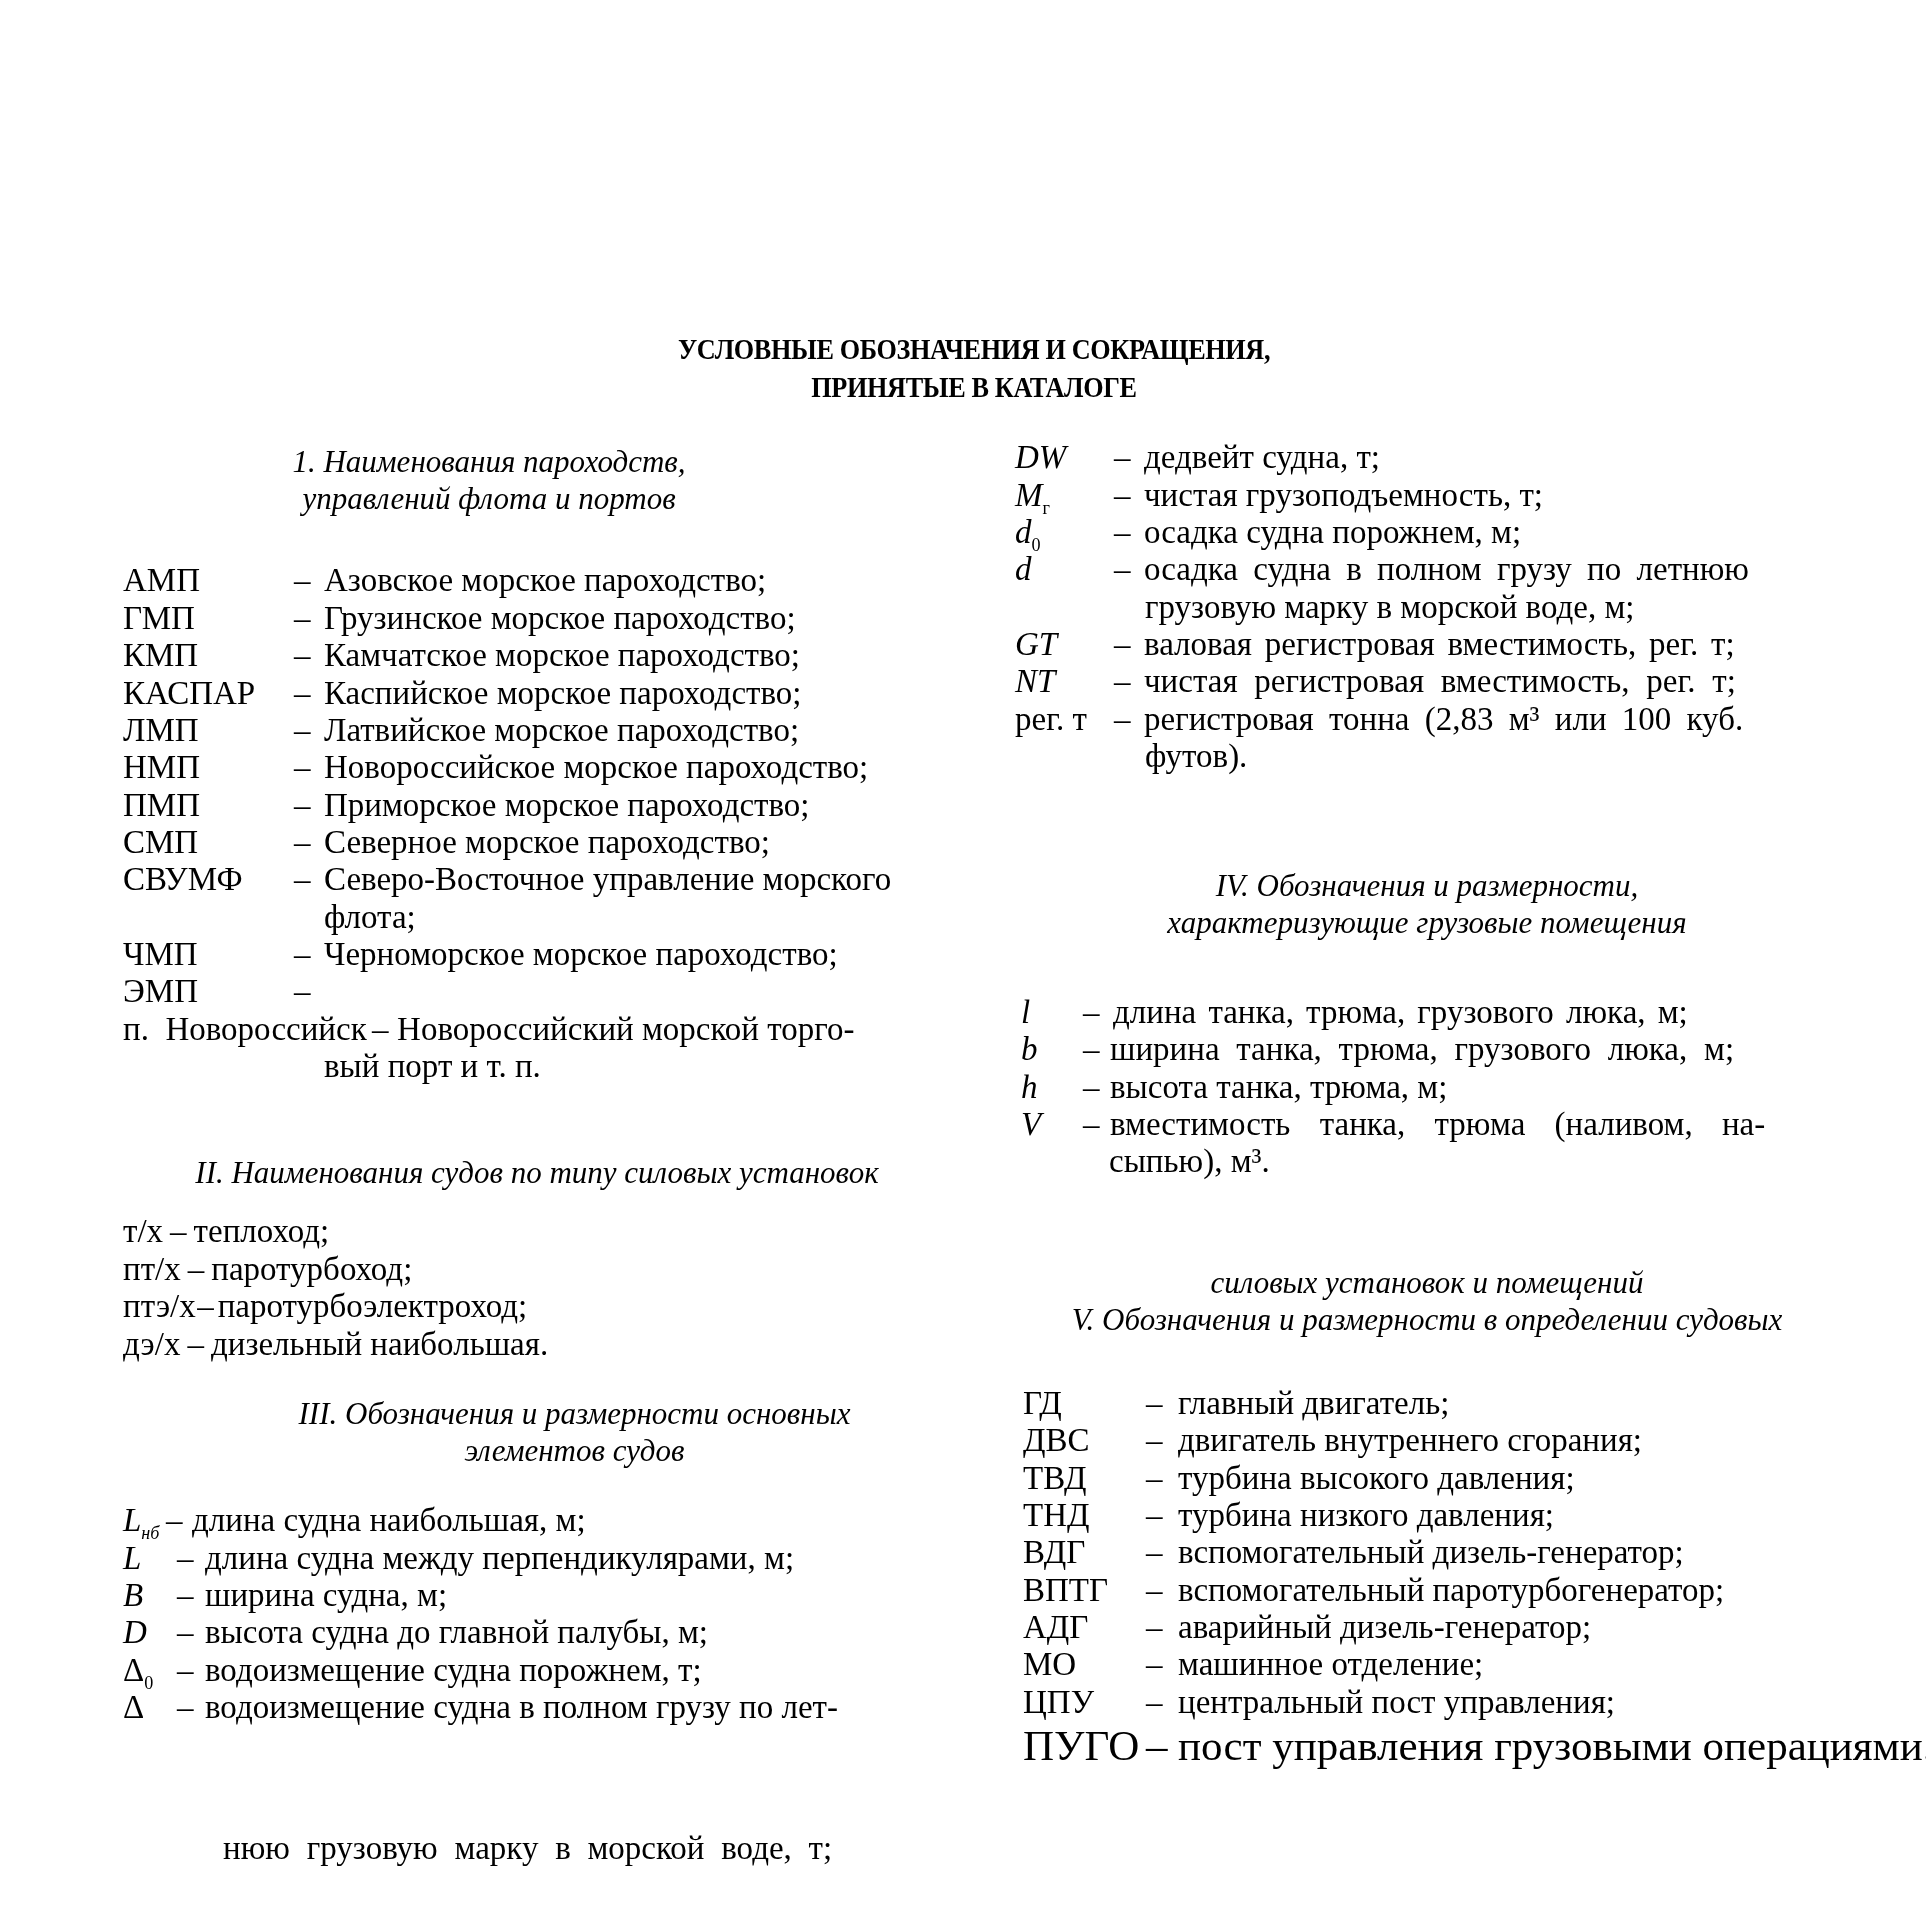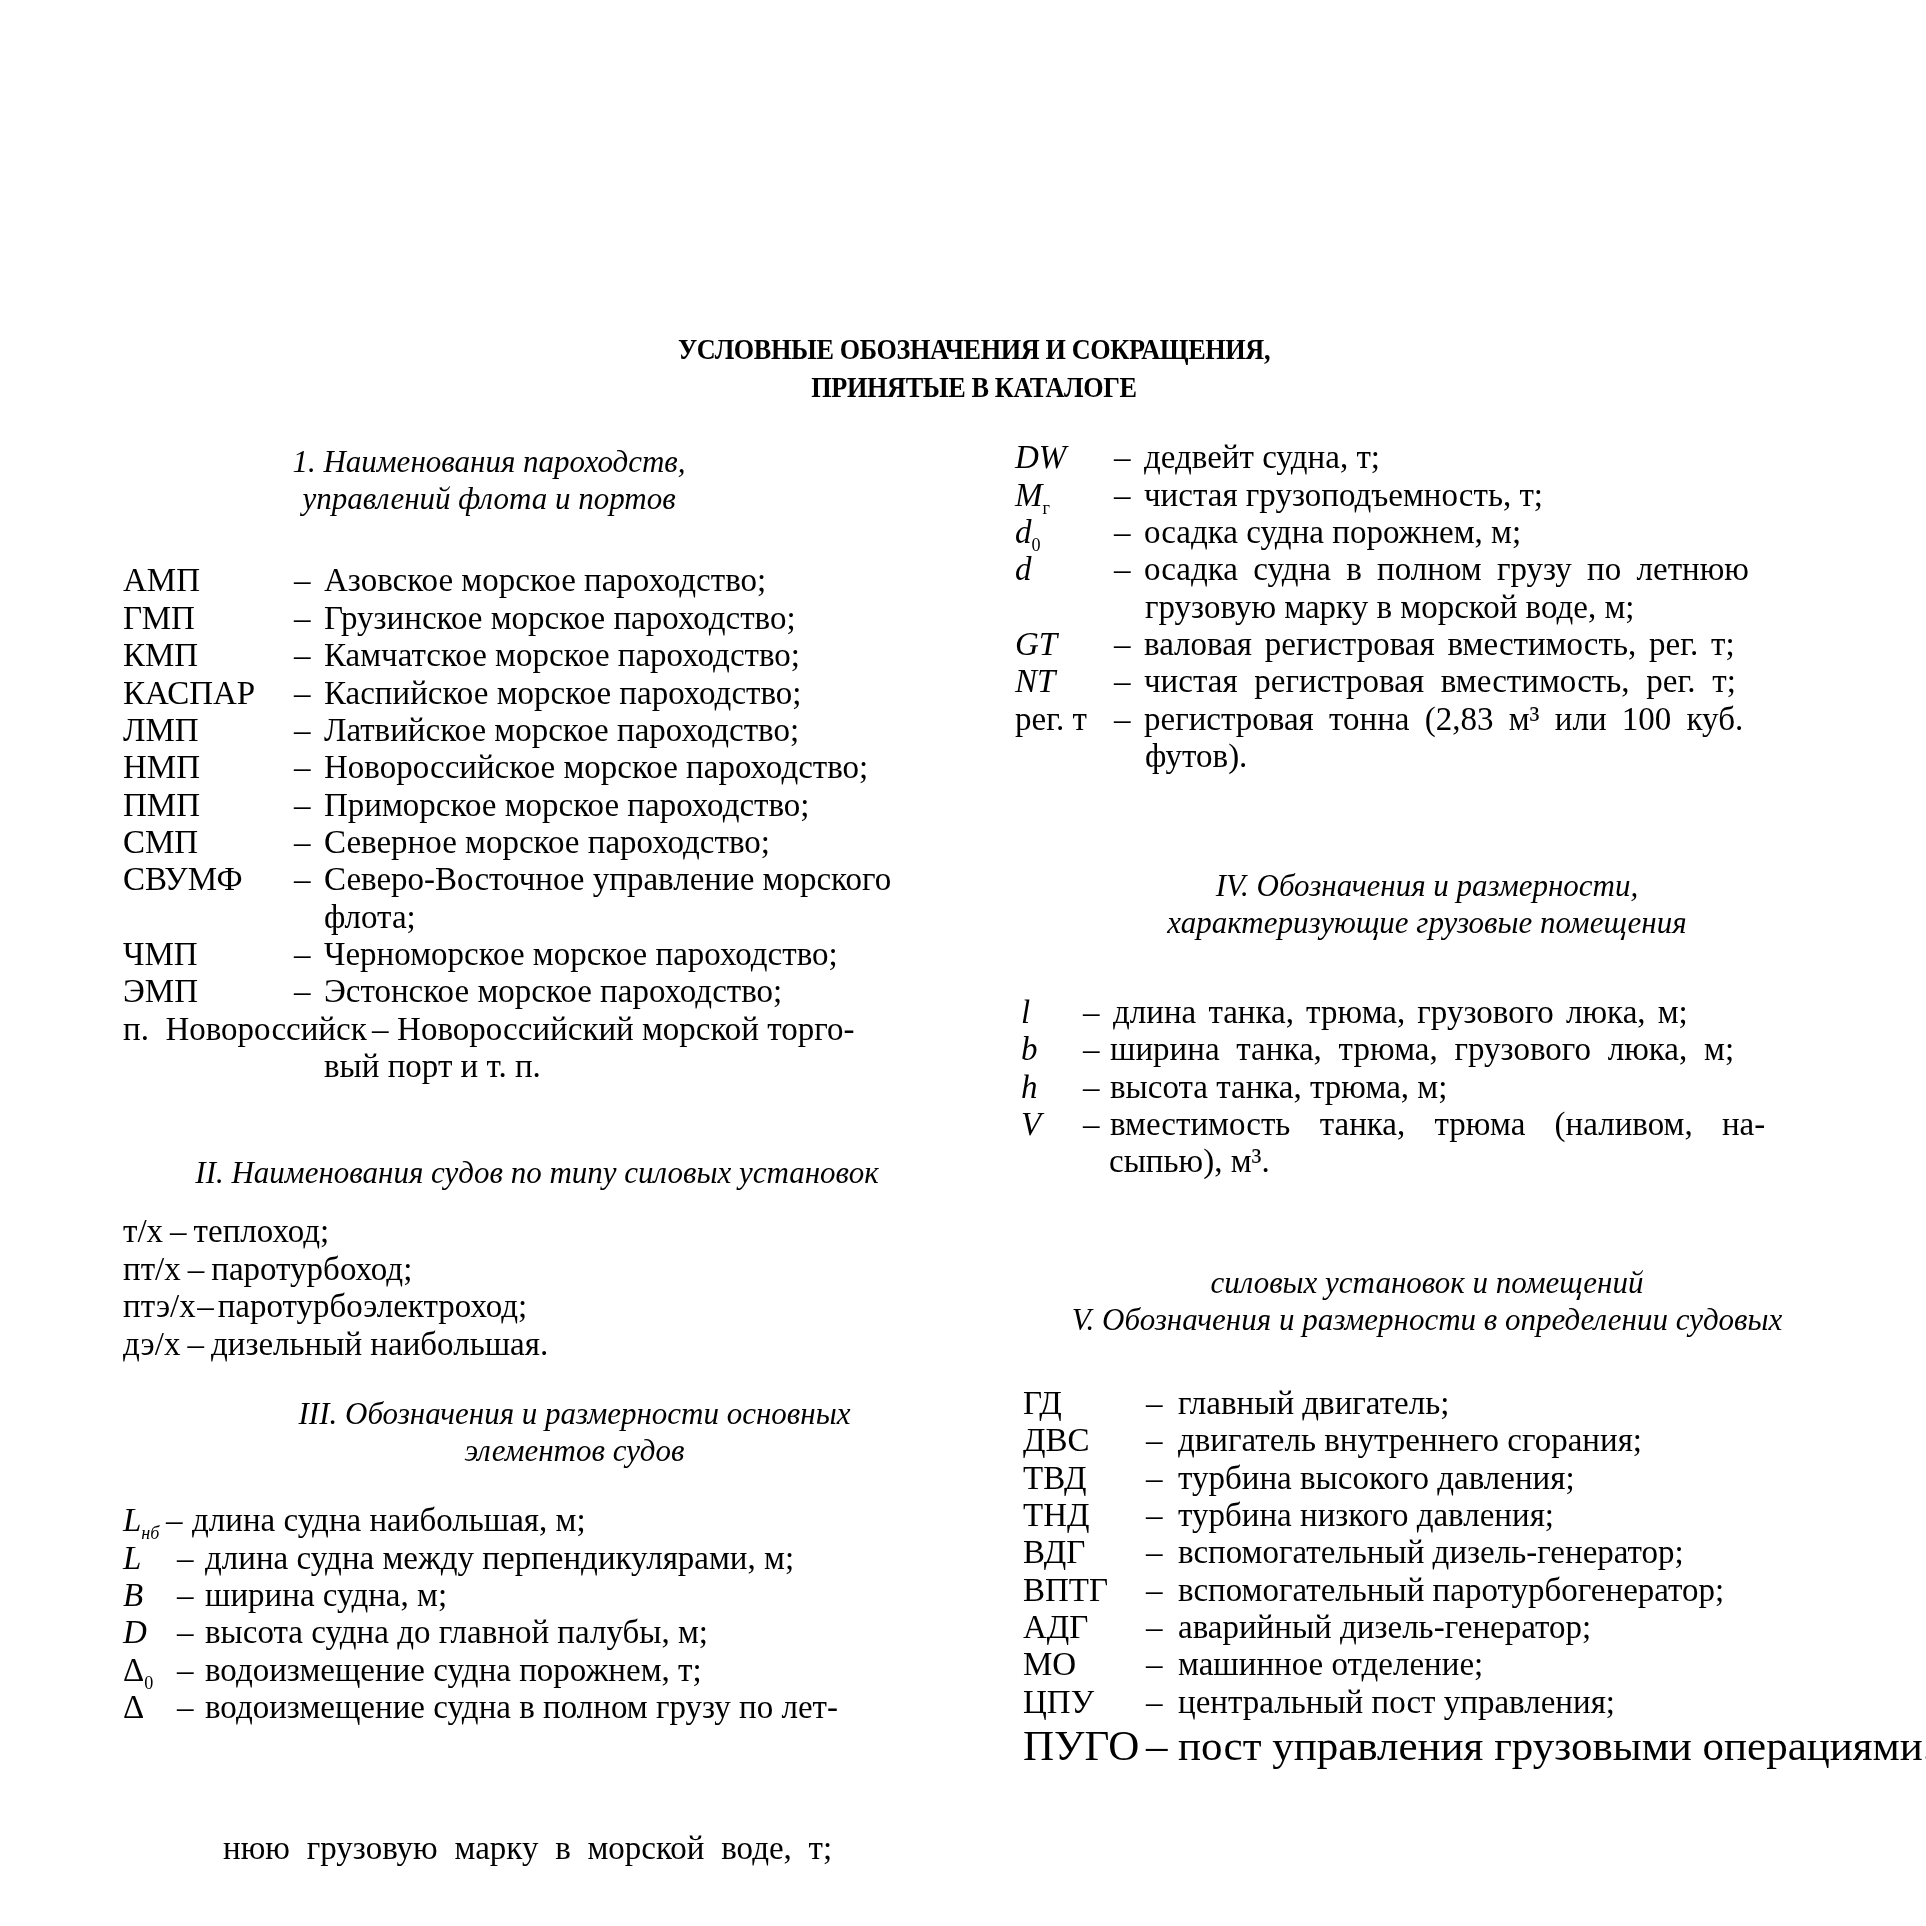--- a/index.html
+++ b/index.html
@@ -85,21 +85,20 @@
   </div>
   <div class="cont" style="left:324px; top:899px; font-size:33px;">флота;</div>
   <div class="row" style="left:123px; top:936px; font-size:33px;">
     <span class="abbr" style="width:171px">ЧМП</span>
     <span class="dash" style="width:30px">–</span>
     <span>Черноморское морское пароходство;</span>
   </div>
   <div class="row" style="left:123px; top:973px; font-size:33px;">
     <span class="abbr" style="width:171px">ЭМП</span>
     <span class="dash" style="width:30px">–</span>
-    <span>Эстонское морское пароходство;</span>
   </div>
   <div class="row" style="left:123px; top:1011px; font-size:33px;">
     <span class="abbr" style="margin-right:5.4px; white-space:pre">п.  Новороссийск</span>
     <span class="dash" style="width:25px">–</span>
     <span>Новороссийский морской торго-</span>
   </div>
   <div class="cont" style="left:324px; top:1048px; font-size:33px;">вый порт и т. п.</div>
 </div>
 
 <div class="sec-head" style="left:123px; width:828px; top:1154px;">

